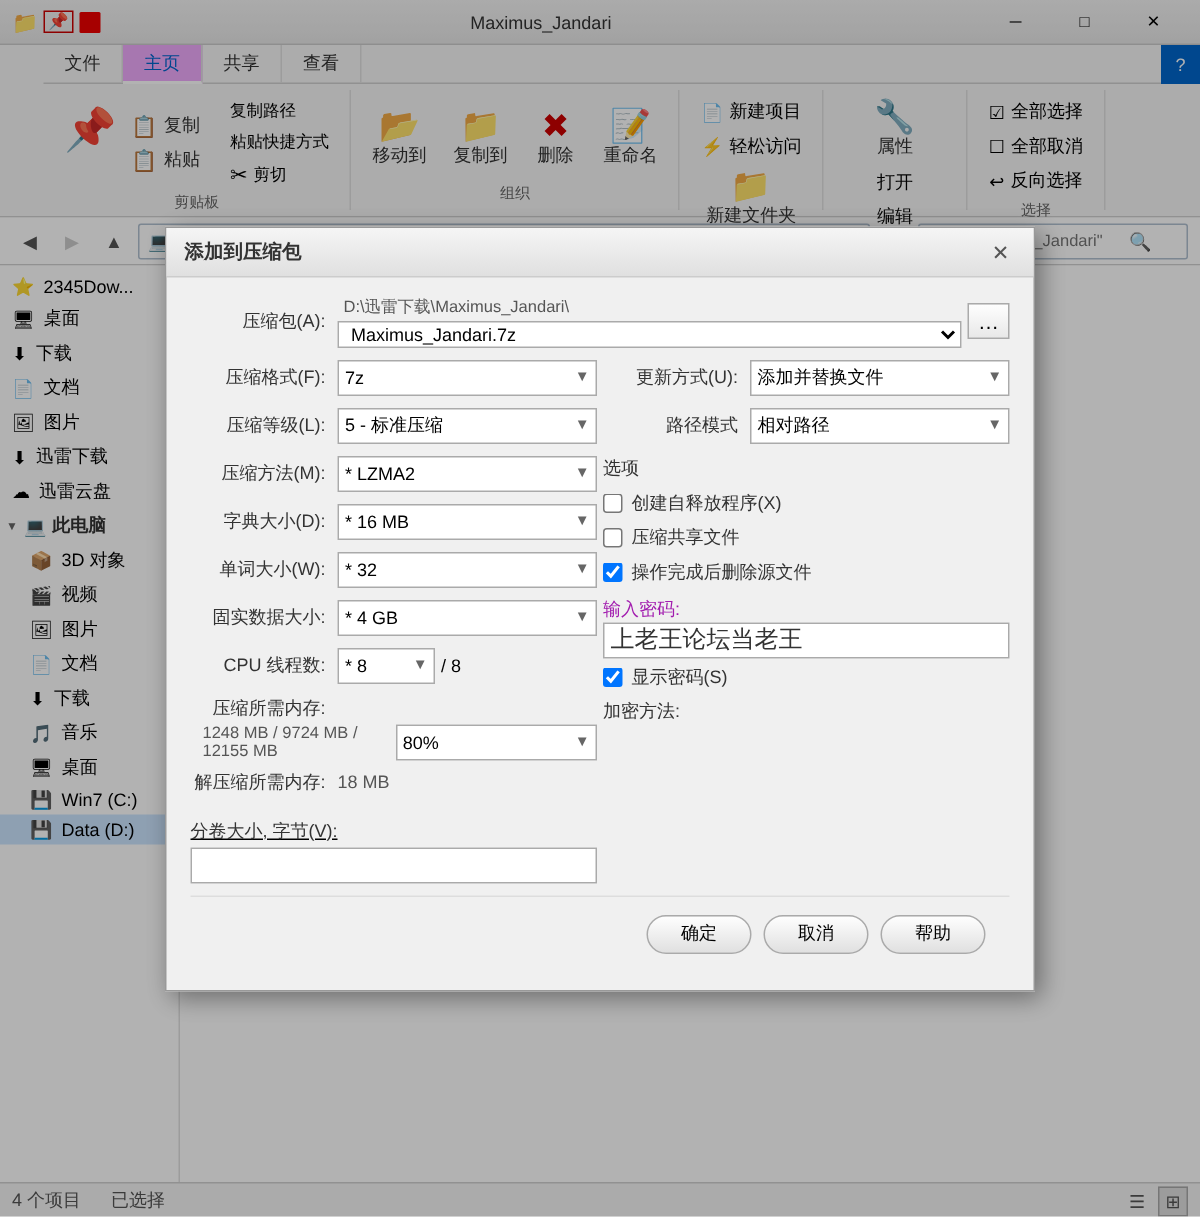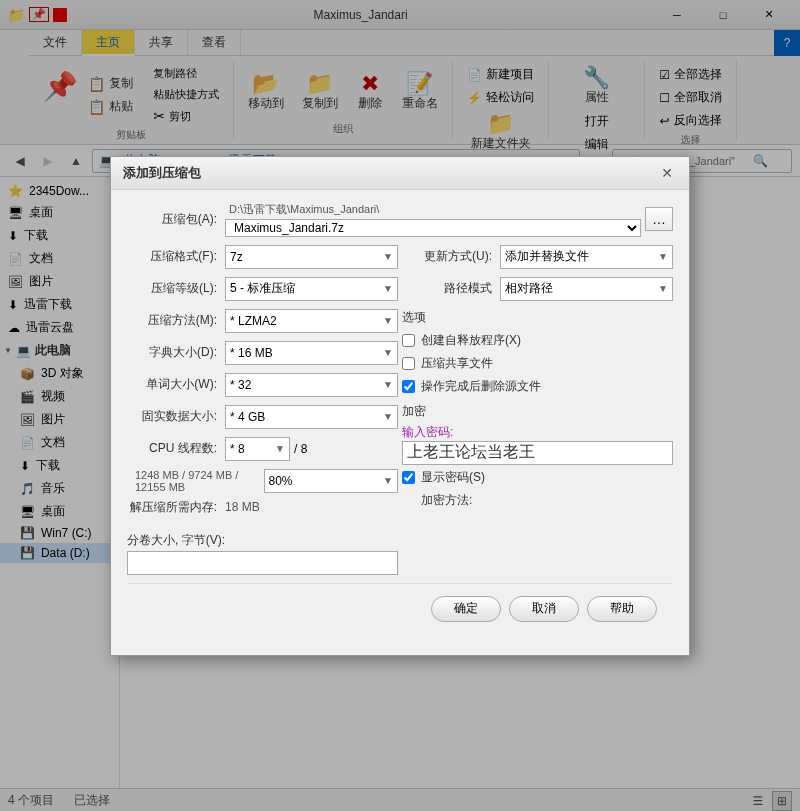--- a/index.html
+++ b/index.html
@@ -17,21 +17,21 @@
     }
     .title-bar-icons { display: flex; gap: 4px; align-items: center; }
     .title-bar-title { flex: 1; text-align: center; font-size: 12px; color: #333; }
     .title-bar-controls { display: flex; gap: 0; }
     .title-btn { width: 46px; height: 30px; display: flex; align-items: center; justify-content: center; font-size: 11px; cursor: pointer; }
 
     
     .ribbon { background: #f7f7f7; border-bottom: 1px solid #d0d0d0; padding-left: 29px; }
     .ribbon-tabs { display: flex; height: 26px; border-bottom: 1px solid #d0d0d0; }
     .ribbon-tab { padding: 0 14px; display: flex; align-items: center; cursor: pointer; font-size: 12px; color: #333; border-right: 1px solid #e0e0e0; }
-    .ribbon-tab.active { background: #fde047; border-bottom: 2px solid white; margin-bottom: -1px; color: #0066cc; }
+    .ribbon-tab.active { background: #f0abfc; border-bottom: 2px solid white; margin-bottom: -1px; color: #0066cc; }
     .ribbon-content { display: flex; height: 88px; padding: 4px 0; }
     .ribbon-group { display: flex; flex-direction: column; align-items: center; padding: 4px 8px; border-right: 1px solid #e0e0e0; min-width: 60px; }
     .ribbon-group-items { display: flex; gap: 2px; flex: 1; align-items: center; }
     .ribbon-group-label { font-size: 10px; color: #666; margin-top: 2px; }
     .ribbon-btn { display: flex; flex-direction: column; align-items: center; padding: 3px 6px; cursor: pointer; border-radius: 2px; min-width: 40px; }
     .ribbon-btn .btn-icon { font-size: 22px; line-height: 1; }
     .ribbon-btn .btn-label { font-size: 12px; color: #333; text-align: center; white-space: nowrap; }
     .ribbon-btn-small { display: flex; align-items: center; gap: 4px; padding: 2px 6px; cursor: pointer; border-radius: 2px; }
     .ribbon-btn-small .btn-icon { font-size: 14px; }
 
@@ -481,35 +481,38 @@
             <div class="cpu-row">
               <div class="form-select" style="width:65px;">
                 <span>* 8</span>
                 <span class="form-select-arrow">▼</span>
               </div>
               <span style="font-size:12px;">/ 8</span>
             </div>
           </div>
 
           <div style="margin-bottom:6px;">
+            <div style="display:flex;align-items:center;gap:4px;">
+              <span class="form-label" style="width:90px;text-align:right;">压缩所需内存:</span>
+            </div>
             <div style="display:flex;align-items:center;gap:4px;margin-top:2px;">
               <span style="font-size:11px;color:#555;flex:1;padding-left:8px;">1248 MB / 9724 MB / 12155 MB</span>
               <div class="form-select" style="width:80px;">
                 <span>80%</span>
                 <span class="form-select-arrow">▼</span>
               </div>
             </div>
           </div>
 
           <div class="form-row">
             <span class="form-label">解压缩所需内存:</span>
             <span style="font-size:12px;color:#555;">18 MB</span>
           </div>
 
-          <div style="margin-top:16px;">
+          <div style="margin-top:16px;text-decoration:underline;">
             <div class="form-label" style="text-align:left;width:auto;">分卷大小, 字节(V):</div>
             <input class="volume-input" style="width: 100%; margin-top: 2px;" type="text">
           </div>
         </div>
 
         <div class="dialog-col-right">
 
           <div class="form-row">
             <span class="form-label">更新方式(U):</span>
             <div class="form-select">
@@ -536,31 +539,30 @@
               <input type="checkbox" id="share" style="">
               <label for="share" class="checkbox-label">压缩共享文件</label>
             </div>
             <div class="checkbox-row">
               <input type="checkbox" id="delete" checked="" style="">
               <label for="delete" class="checkbox-label">操作完成后删除源文件</label>
             </div>
           </div>
 
           <div class="section-encrypt">
-            <div class="encrypt-label">加密</div>
             <div style="margin-bottom:4px;">
               <div style="font-size:12px;color:#a21caf;margin-bottom:0;">输入密码:</div>
               <input class="password-display" type="text" style="width: 100%; height: 24px; border: 1px solid rgb(170, 170, 170); padding: 0px 4px; font-size: 16px;" value="上老王论坛当老王">
             </div>
             <div class="checkbox-row">
               <input type="checkbox" id="showpwd" checked="" style="">
               <label for="showpwd" class="checkbox-label">显示密码(S)</label>
             </div>
             <div class="form-row" style="margin-top:4px;">
-              <span style="font-size:12px;color:#333;margin-left:19px;">加密方法:</span>
+              <span style="font-size:12px;color:#333;">加密方法:</span>
             </div>
           </div>
         </div>
       </div>
 
       <div class="dialog-buttons">
         <button class="dialog-btn">确定</button>
         <button class="dialog-btn">取消</button>
         <button class="dialog-btn">帮助</button>
       </div>

